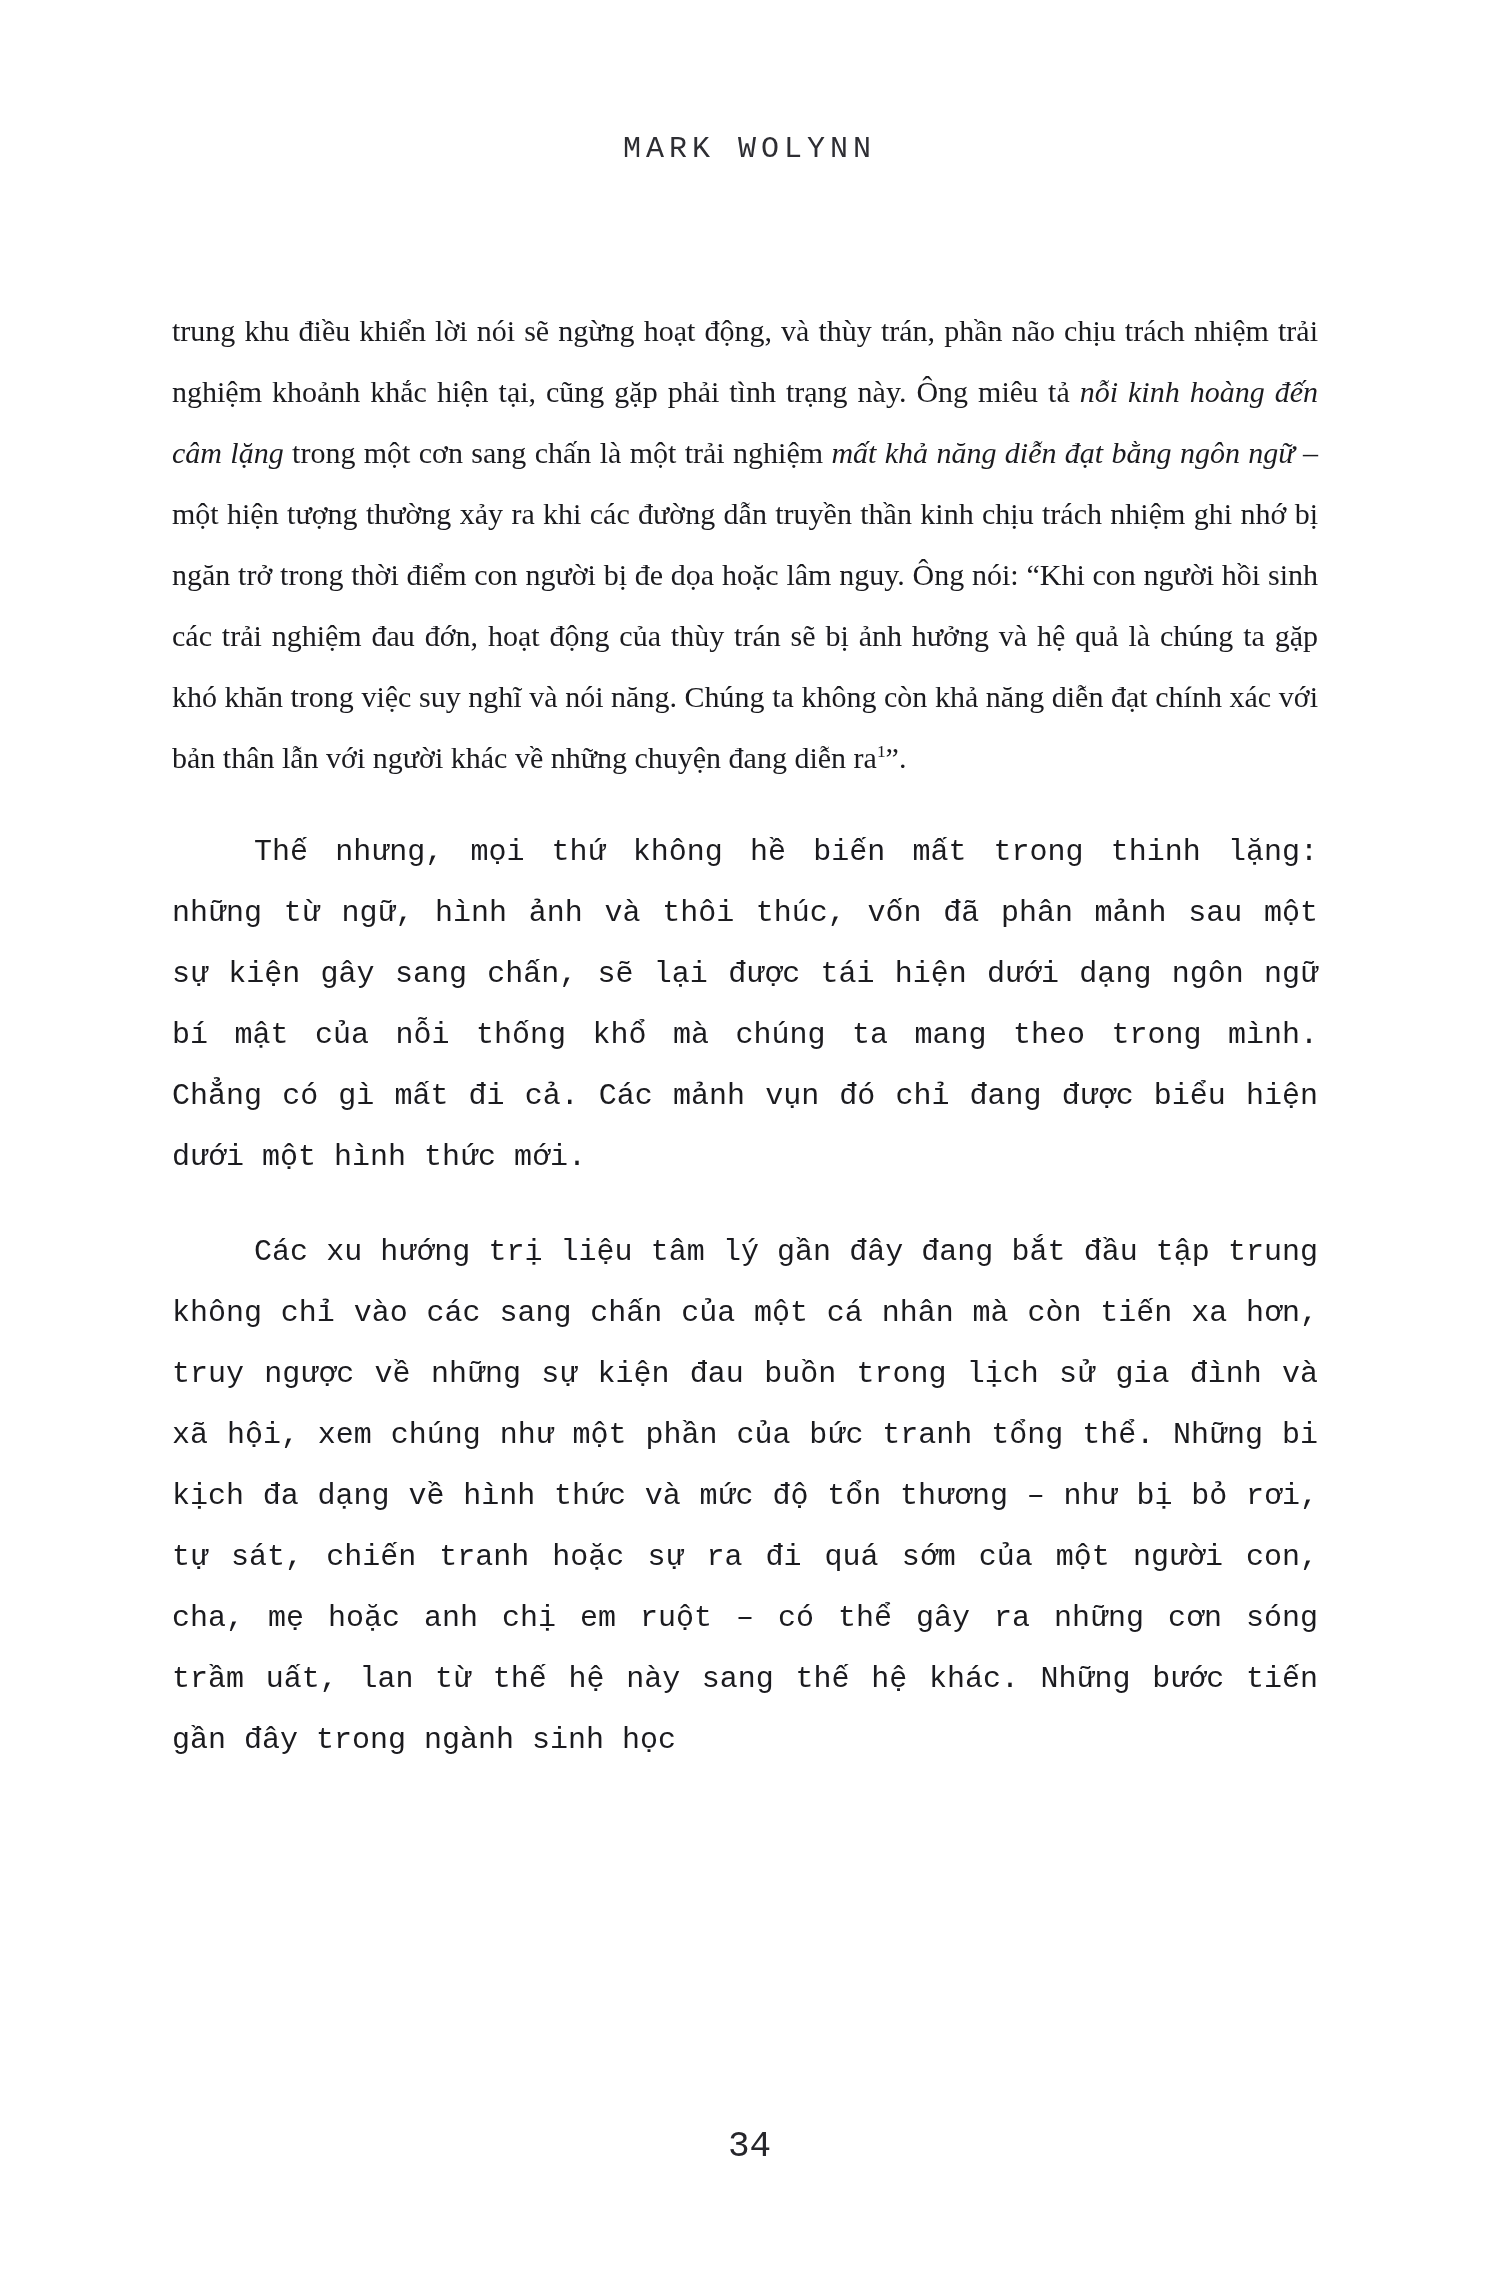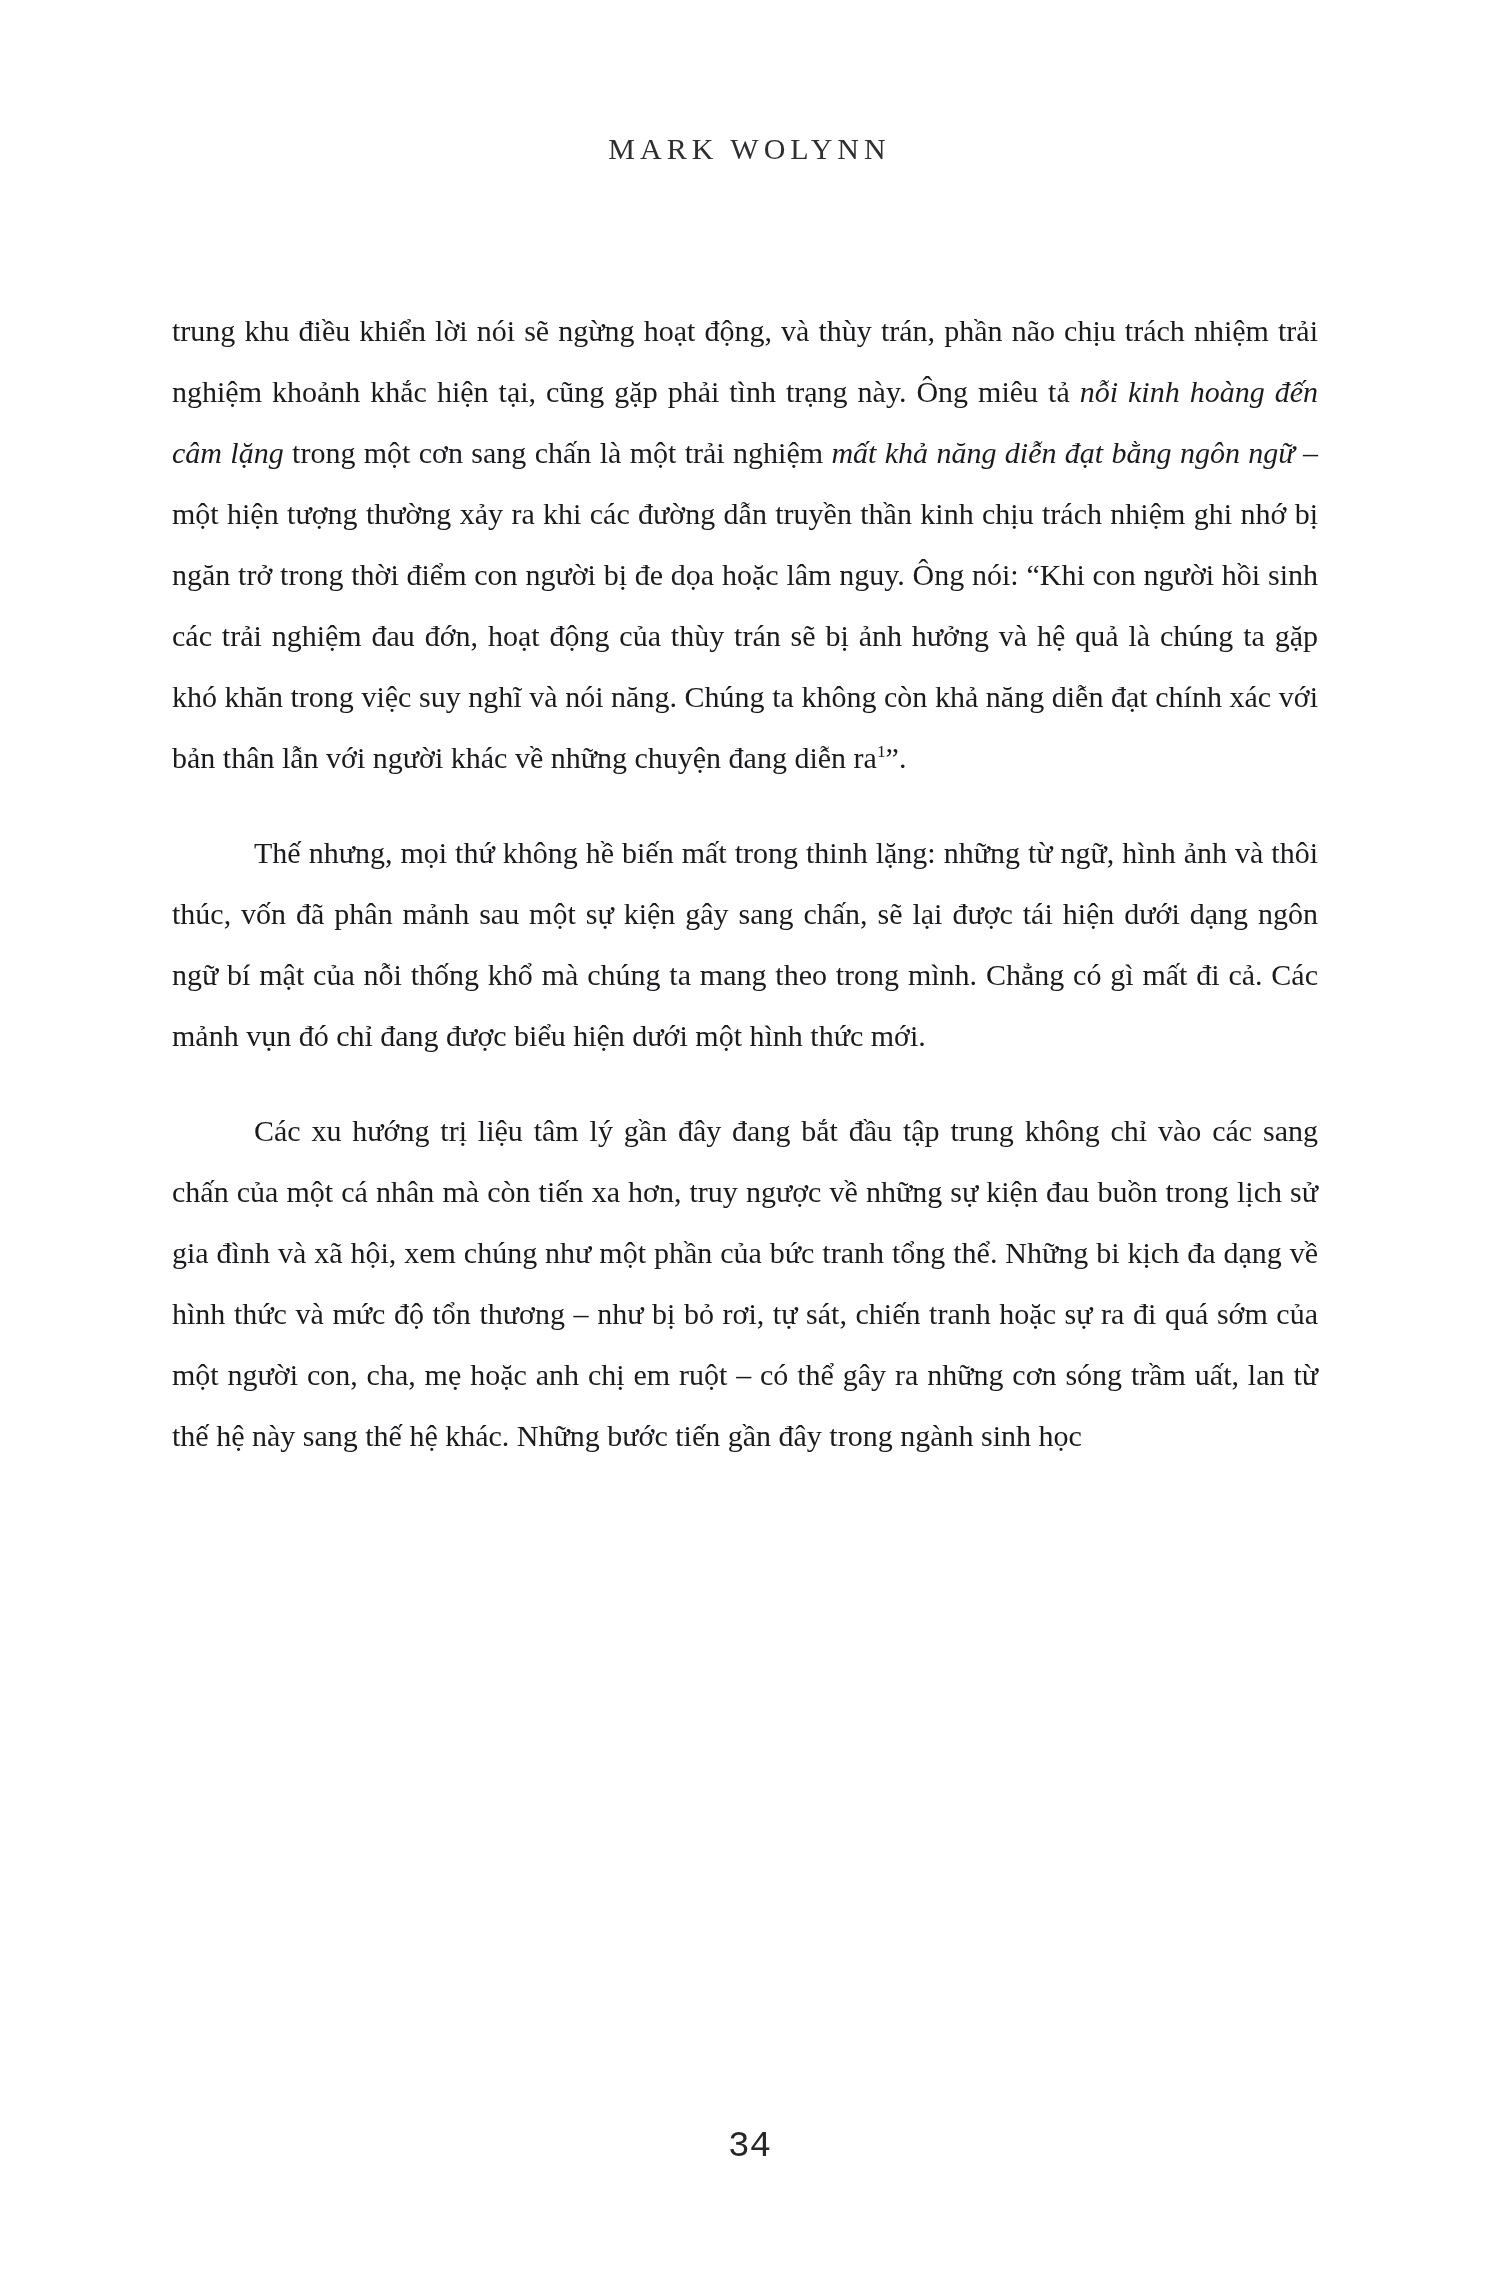--- a/index.html
+++ b/index.html
@@ -15,21 +15,21 @@
     background: var(--paper, #ffffff);
     color: var(--ink, #1b1b1f);
     overflow: hidden;
   }
   .running-head {
     position: absolute;
     top: 132px;
     left: 0;
     width: 100%;
     text-align: center;
-    font-family: Liberation Serif, serif;
+    font-family: Liberation Mono, monospace;
     font-size: 30px;
     font-weight: 500;
     letter-spacing: 5px;
     color: #2e2e33;
   }
   .text-block {
     position: absolute;
     top: 300px;
     left: 172px;
     width: 1146px;
@@ -41,20 +41,21 @@
   }
   .text-block p {
     margin: 0;
     padding: 0;
   }
   .text-block p + p {
     margin-top: 34px;
   }
   .text-block p.indent {
     text-indent: 82px;
+    font-family: Liberation Mono, monospace;
   }
   .text-block em {
     font-style: italic;
   }
   .text-block sup {
     font-size: 0.58em;
     line-height: 0;
     vertical-align: super;
   }
   .folio {

